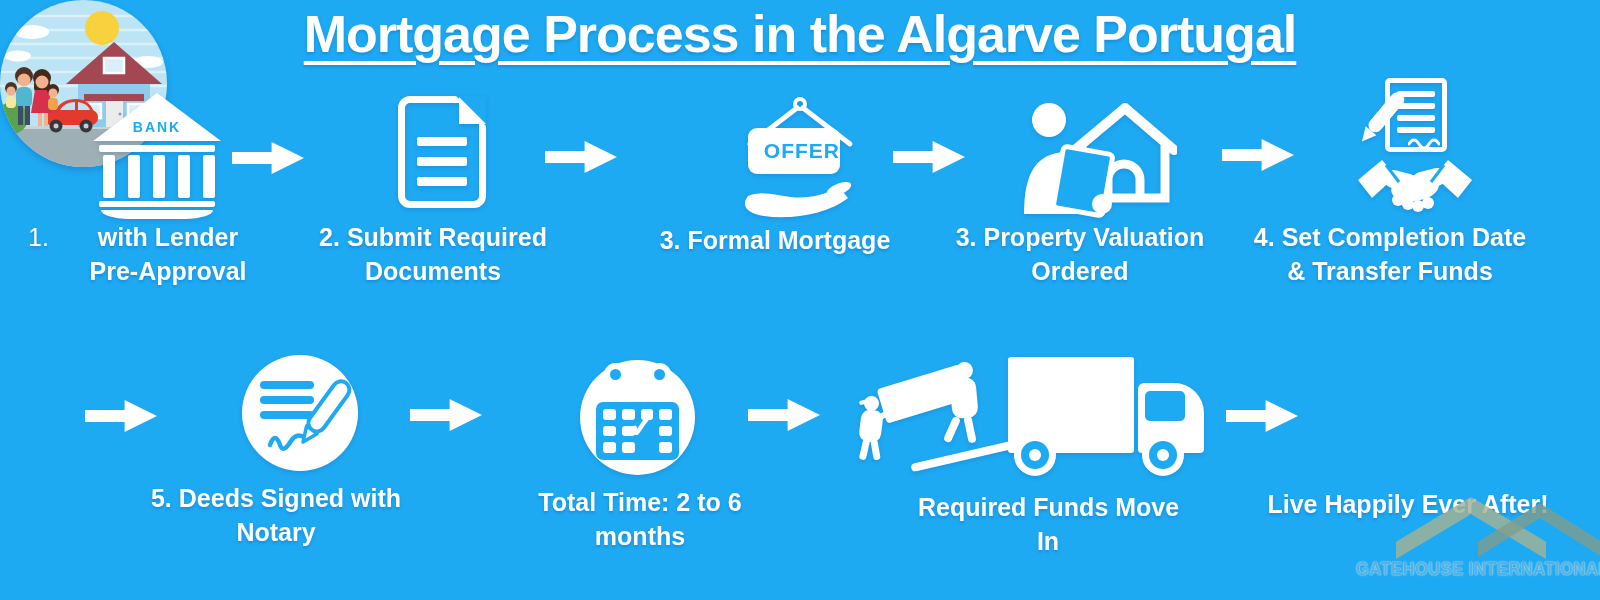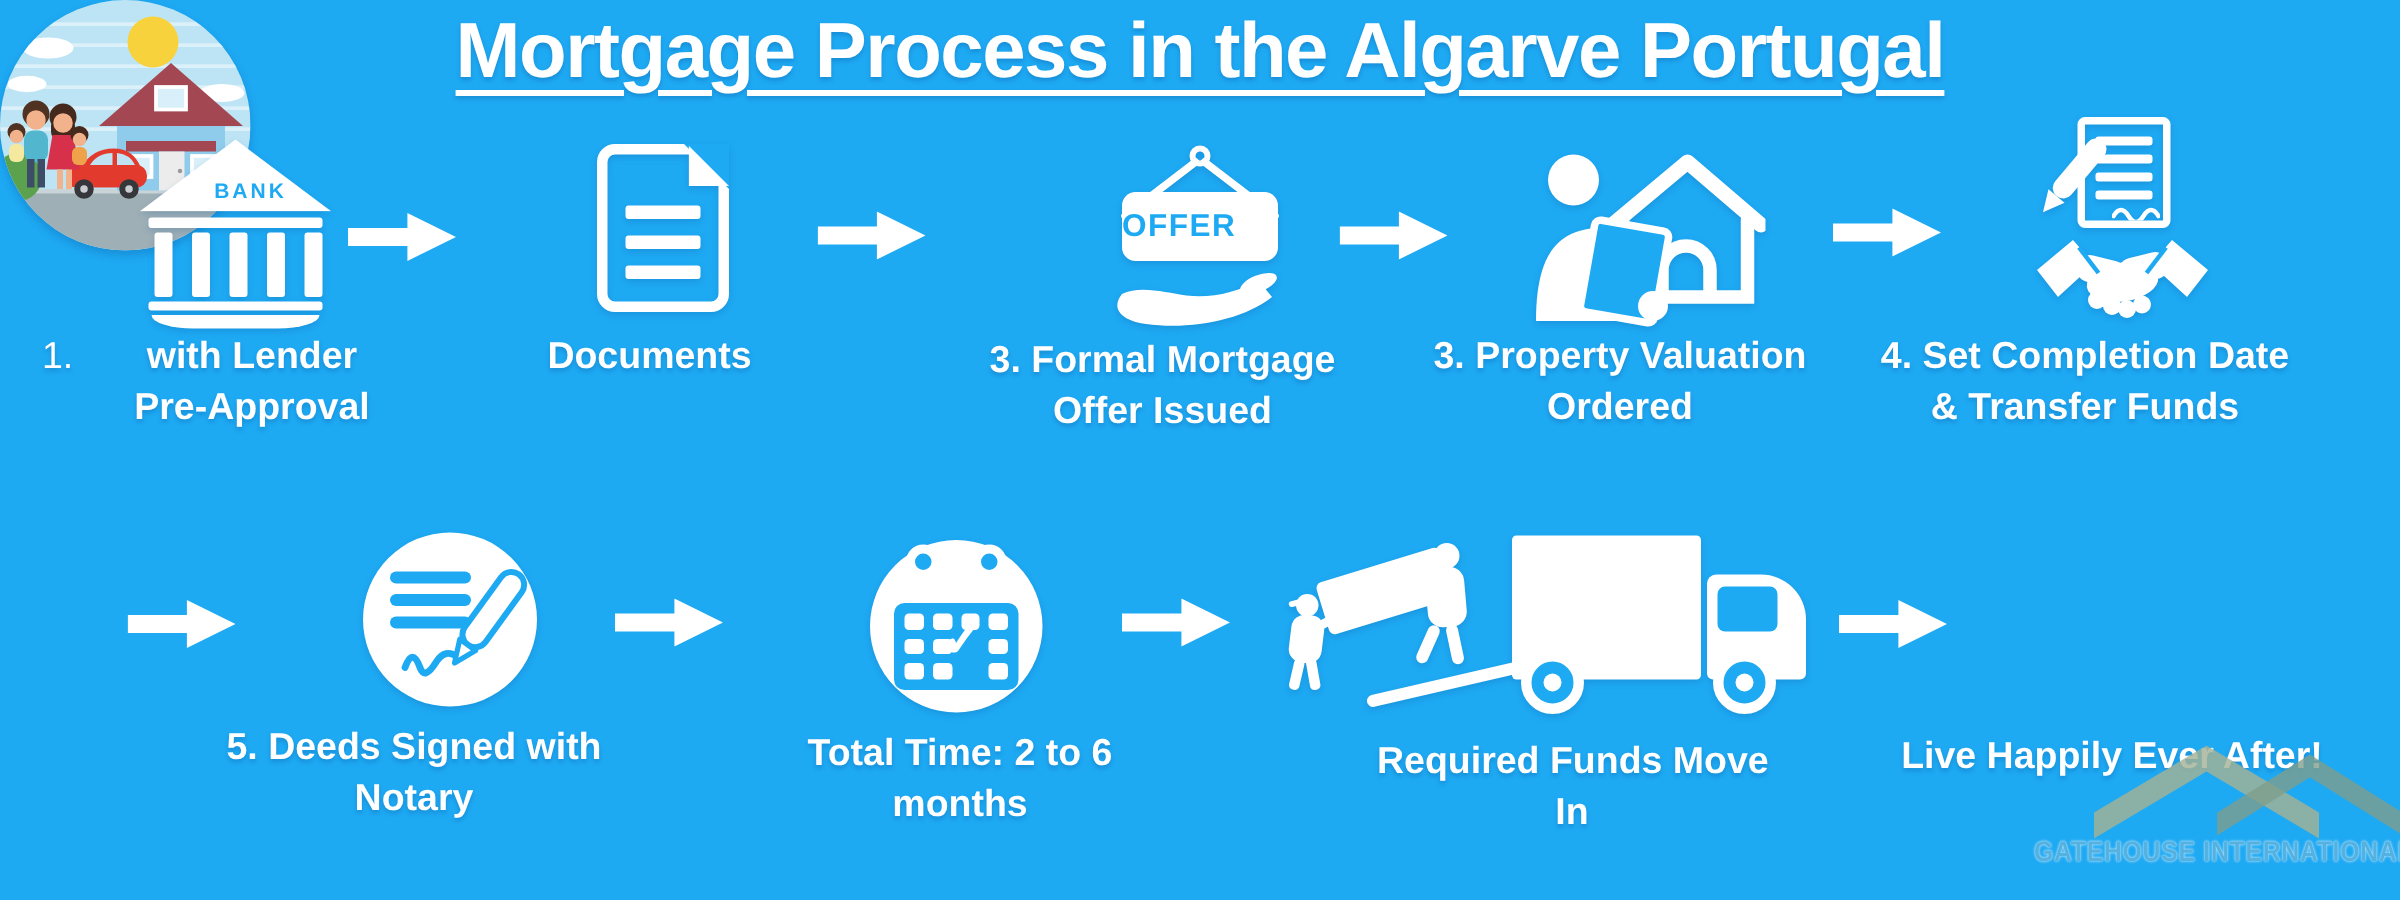--- a/index.html
+++ b/index.html
@@ -23,39 +23,39 @@
     clip-path:polygon(0 34%,55% 34%,55% 8%,100% 50%,55% 92%,55% 66%,0 66%);
     filter:drop-shadow(0 2px 2px rgba(10,80,150,.25));}
 
   .icon{position:absolute;filter:drop-shadow(0 2px 2px rgba(10,80,150,.22));}
 
   
   #bank{left:93px;top:93px;width:128px;height:126px;}
   #bank .roof{position:absolute;left:0;top:0;width:128px;height:48px;background:#fff;
     clip-path:polygon(50% 0,100% 100%,0 100%);}
   #bank .bank-txt{position:absolute;left:0;top:26px;width:128px;text-align:center;
-    color:var(--bg);font-size:14px;font-weight:700;letter-spacing:2px;margin-left:10px;}
+    color:var(--bg);font-size:14px;font-weight:700;letter-spacing:2px;}
   #bank .arch{position:absolute;left:6px;top:52px;width:116px;height:7px;background:#fff;border-radius:2px;}
   #bank .col{position:absolute;top:62px;width:12px;height:43px;background:#fff;border-radius:2px;}
   #bank .base{position:absolute;left:6px;top:108px;width:116px;height:6px;background:#fff;border-radius:2px;}
   #bank .dome{position:absolute;left:8px;top:117px;width:112px;height:9px;background:#fff;
     border-radius:0 0 56px 56px / 0 0 18px 18px;}
 
   
   #doc{left:398px;top:96px;width:88px;height:112px;border:7px solid #fff;border-radius:12px;box-sizing:border-box;}
   #doc .bar{position:absolute;left:12px;width:50px;height:9px;background:#fff;border-radius:2px;}
   #doc .cut{position:absolute;top:-7px;right:-7px;width:30px;height:30px;background:var(--bg);
     clip-path:polygon(0 0,100% 0,100% 100%);}
   #doc .fold{position:absolute;top:-6px;right:-7px;width:27px;height:27px;background:#fff;
     clip-path:polygon(0 0,0 100%,100% 100%);}
 
   
   #offer{left:740px;top:96px;width:120px;height:122px;}
-  #offer .sign{position:absolute;left:8px;top:32px;width:104px;height:46px;background:#fff;border-radius:9px;
-    display:flex;align-items:center;justify-content:flex-start;}
+  #offer .sign{position:absolute;left:8px;top:32px;width:92px;height:46px;background:#fff;border-radius:9px;
+    display:flex;align-items:center;justify-content:flex-end;}
   #offer .sign span{color:var(--bg);font-size:21px;font-weight:800;letter-spacing:1px;}
   #offer svg{position:absolute;left:0;}
   #offer .strings{top:0;}
   #offer .hand{top:84px;}
 
   
   #valuation{left:1022px;top:92px;width:155px;height:128px;}
 
   
   #contract{left:1352px;top:76px;width:125px;height:142px;}
@@ -220,25 +220,25 @@
       <line x1="88" y1="9" x2="75" y2="26" stroke="#1EA9F3" stroke-width="3"></line>
     </svg>
   </div>
 
   <span class="num" style="left:28px;top:223px">1.</span>
   <div class="step-label" style="left:38px;top:221px;width:260px">
     <div>with Lender</div>
     <div>Pre-Approval</div>
   </div>
   <div class="step-label" style="left:303px;top:221px;width:260px">
+    <div>2. Submit Required</div>
     <div>Documents</div>
   </div>
   <div class="step-label" style="left:645px;top:224px;width:260px">
     <div>3. Formal Mortgage</div>
-    <div>Offer Issued</div>
   </div>
   <div class="step-label" style="left:950px;top:221px;width:260px">
     <div>3. Property Valuation</div>
     <div>Ordered</div>
   </div>
   <div class="step-label" style="left:1240px;top:221px;width:300px">
     <div>4. Set Completion Date</div>
     <div>&amp; Transfer Funds</div>
   </div>
 

